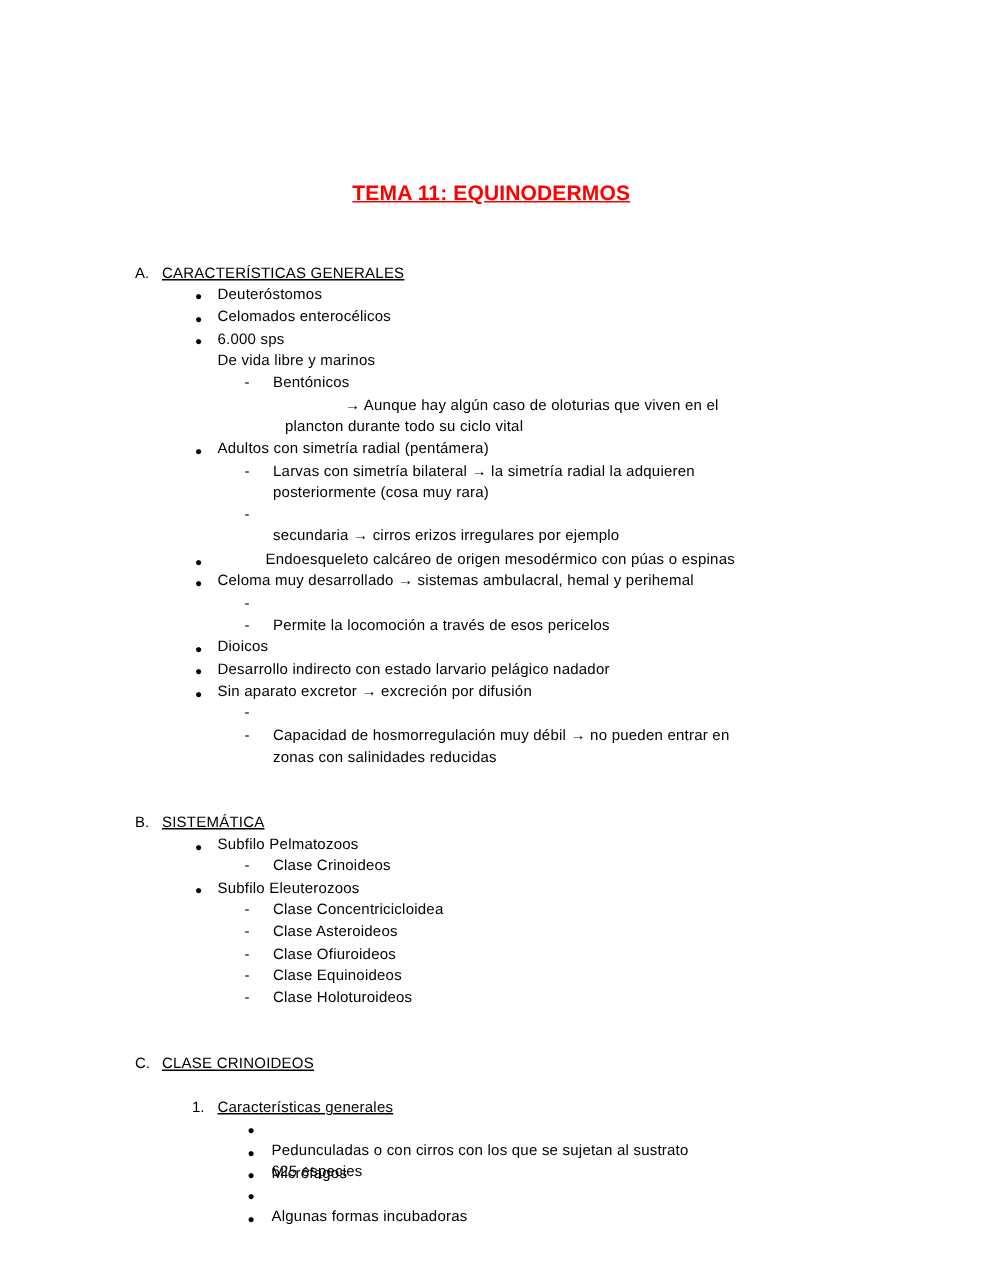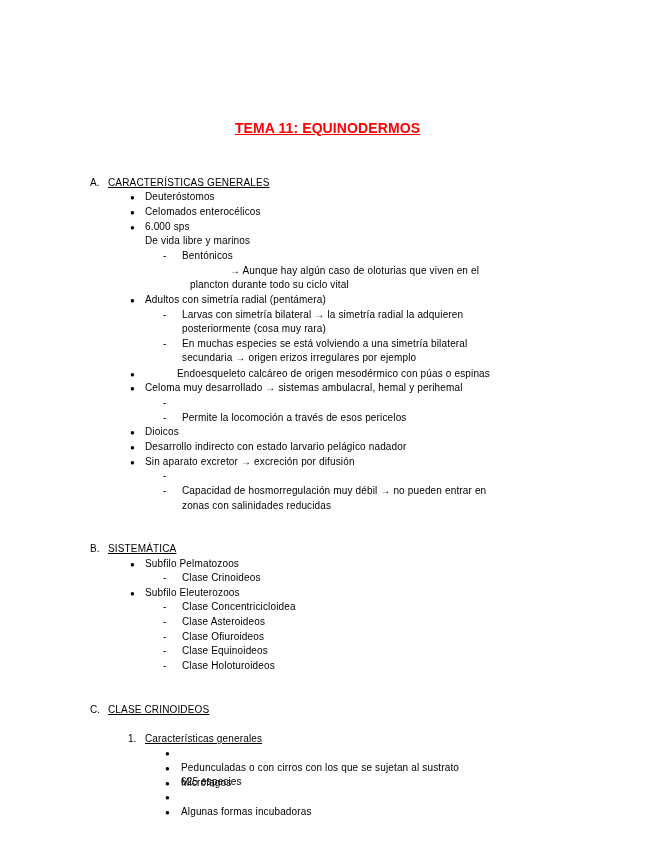--- a/index.html
+++ b/index.html
@@ -47,22 +47,21 @@
   <span class="line" style="left:190px; top:230px;">plancton durante todo su ciclo vital</span>
 
   <span class="mark bullet" style="left:130px; top:246px;">●</span>
   <span class="line" style="left:145px; top:245px;">Adultos con simetría radial (pentámera)</span>
 
   <span class="mark" style="left:163px; top:260px;">-</span>
   <span class="line j" style="left:182px; top:260px; width:346px;">Larvas con simetría bilateral → la simetría radial la adquieren</span>
   <span class="line" style="left:182px; top:274px;">posteriormente (cosa muy rara)</span>
 
   <span class="mark" style="left:163px; top:289px;">-</span>
-  <span class="line j" style="left:182px; top:289px; width:346px;">En muchas especies se está volviendo a una simetría bilateral</span>
-  <span class="line" style="left:182px; top:303px;">secundaria → origen erizos irregulares por ejemplo</span>
+  <span class="line" style="left:182px; top:303px;">secundaria → cirros erizos irregulares por ejemplo</span>
 
   <span class="mark bullet" style="left:130px; top:320px;">●</span>
   <span class="line" style="left:145px; top:319px;padding-left:32px;">Endoesqueleto calcáreo de origen mesodérmico con púas o espinas</span>
 
   <span class="mark bullet" style="left:130px; top:334px;">●</span>
   <span class="line" style="left:145px; top:333px;">Celoma muy desarrollado → sistemas ambulacral, hemal y perihemal</span>
 
   <span class="mark" style="left:163px; top:348px;">-</span>
 
   <span class="mark" style="left:163px; top:363px;">-</span>

